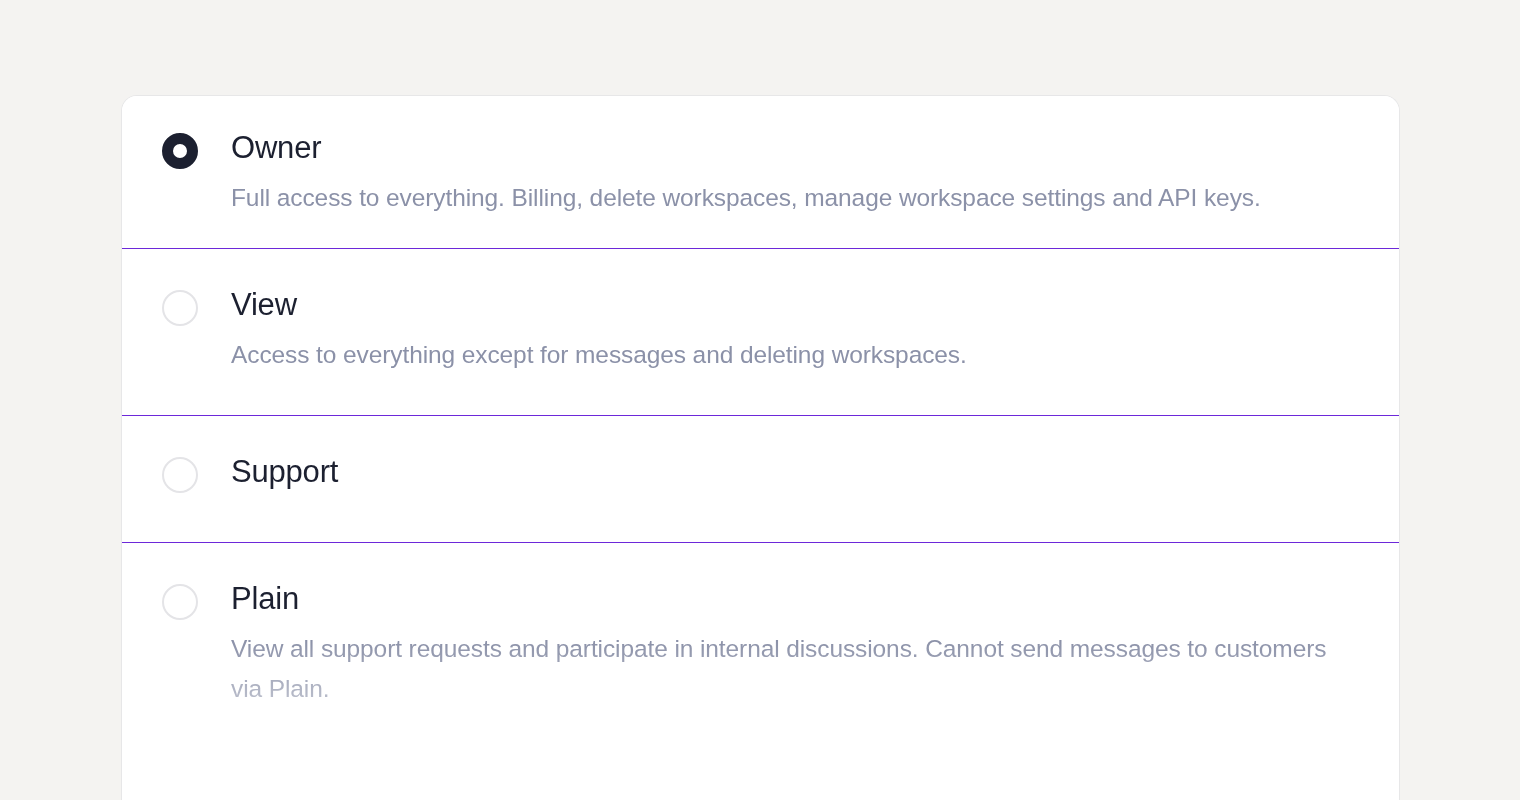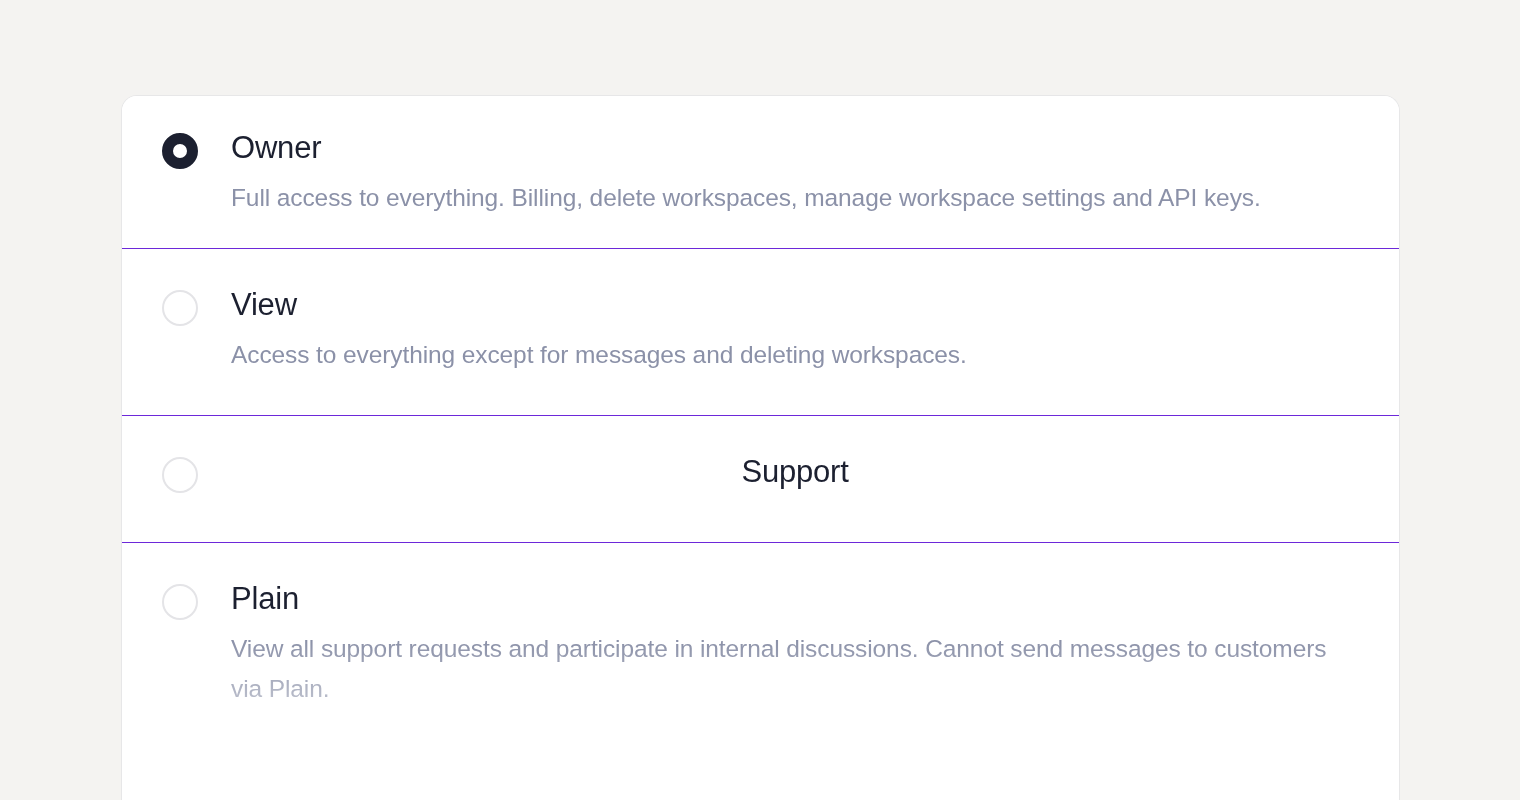--- a/index.html
+++ b/index.html
@@ -45,21 +45,21 @@
     box-sizing: border-box;
     padding: 33px 40px 34px 40px;
     border-bottom: 1px solid #6d28d9;
     background: #ffffff;
   }
   .role-row:last-child {
     border-bottom: none;
   }
   .role-row.row-owner   { padding-top: 33px; padding-bottom: 30px; }
   .role-row.row-admin   { padding-top: 37px; padding-bottom: 40px; }
-  .role-row.row-support { padding-top: 37px; padding-bottom: 40px; text-align: center; }
+  .role-row.row-support { padding-top: 37px; padding-bottom: 40px; }
   .role-row.row-viewer  { padding-top: 37px; padding-bottom: 40px; }
 
   
   .radio-wrap {
     flex: 0 0 auto;
     width: 36px;
     height: 36px;
     margin-right: 33px;
     margin-top: 4px;
     position: relative;

